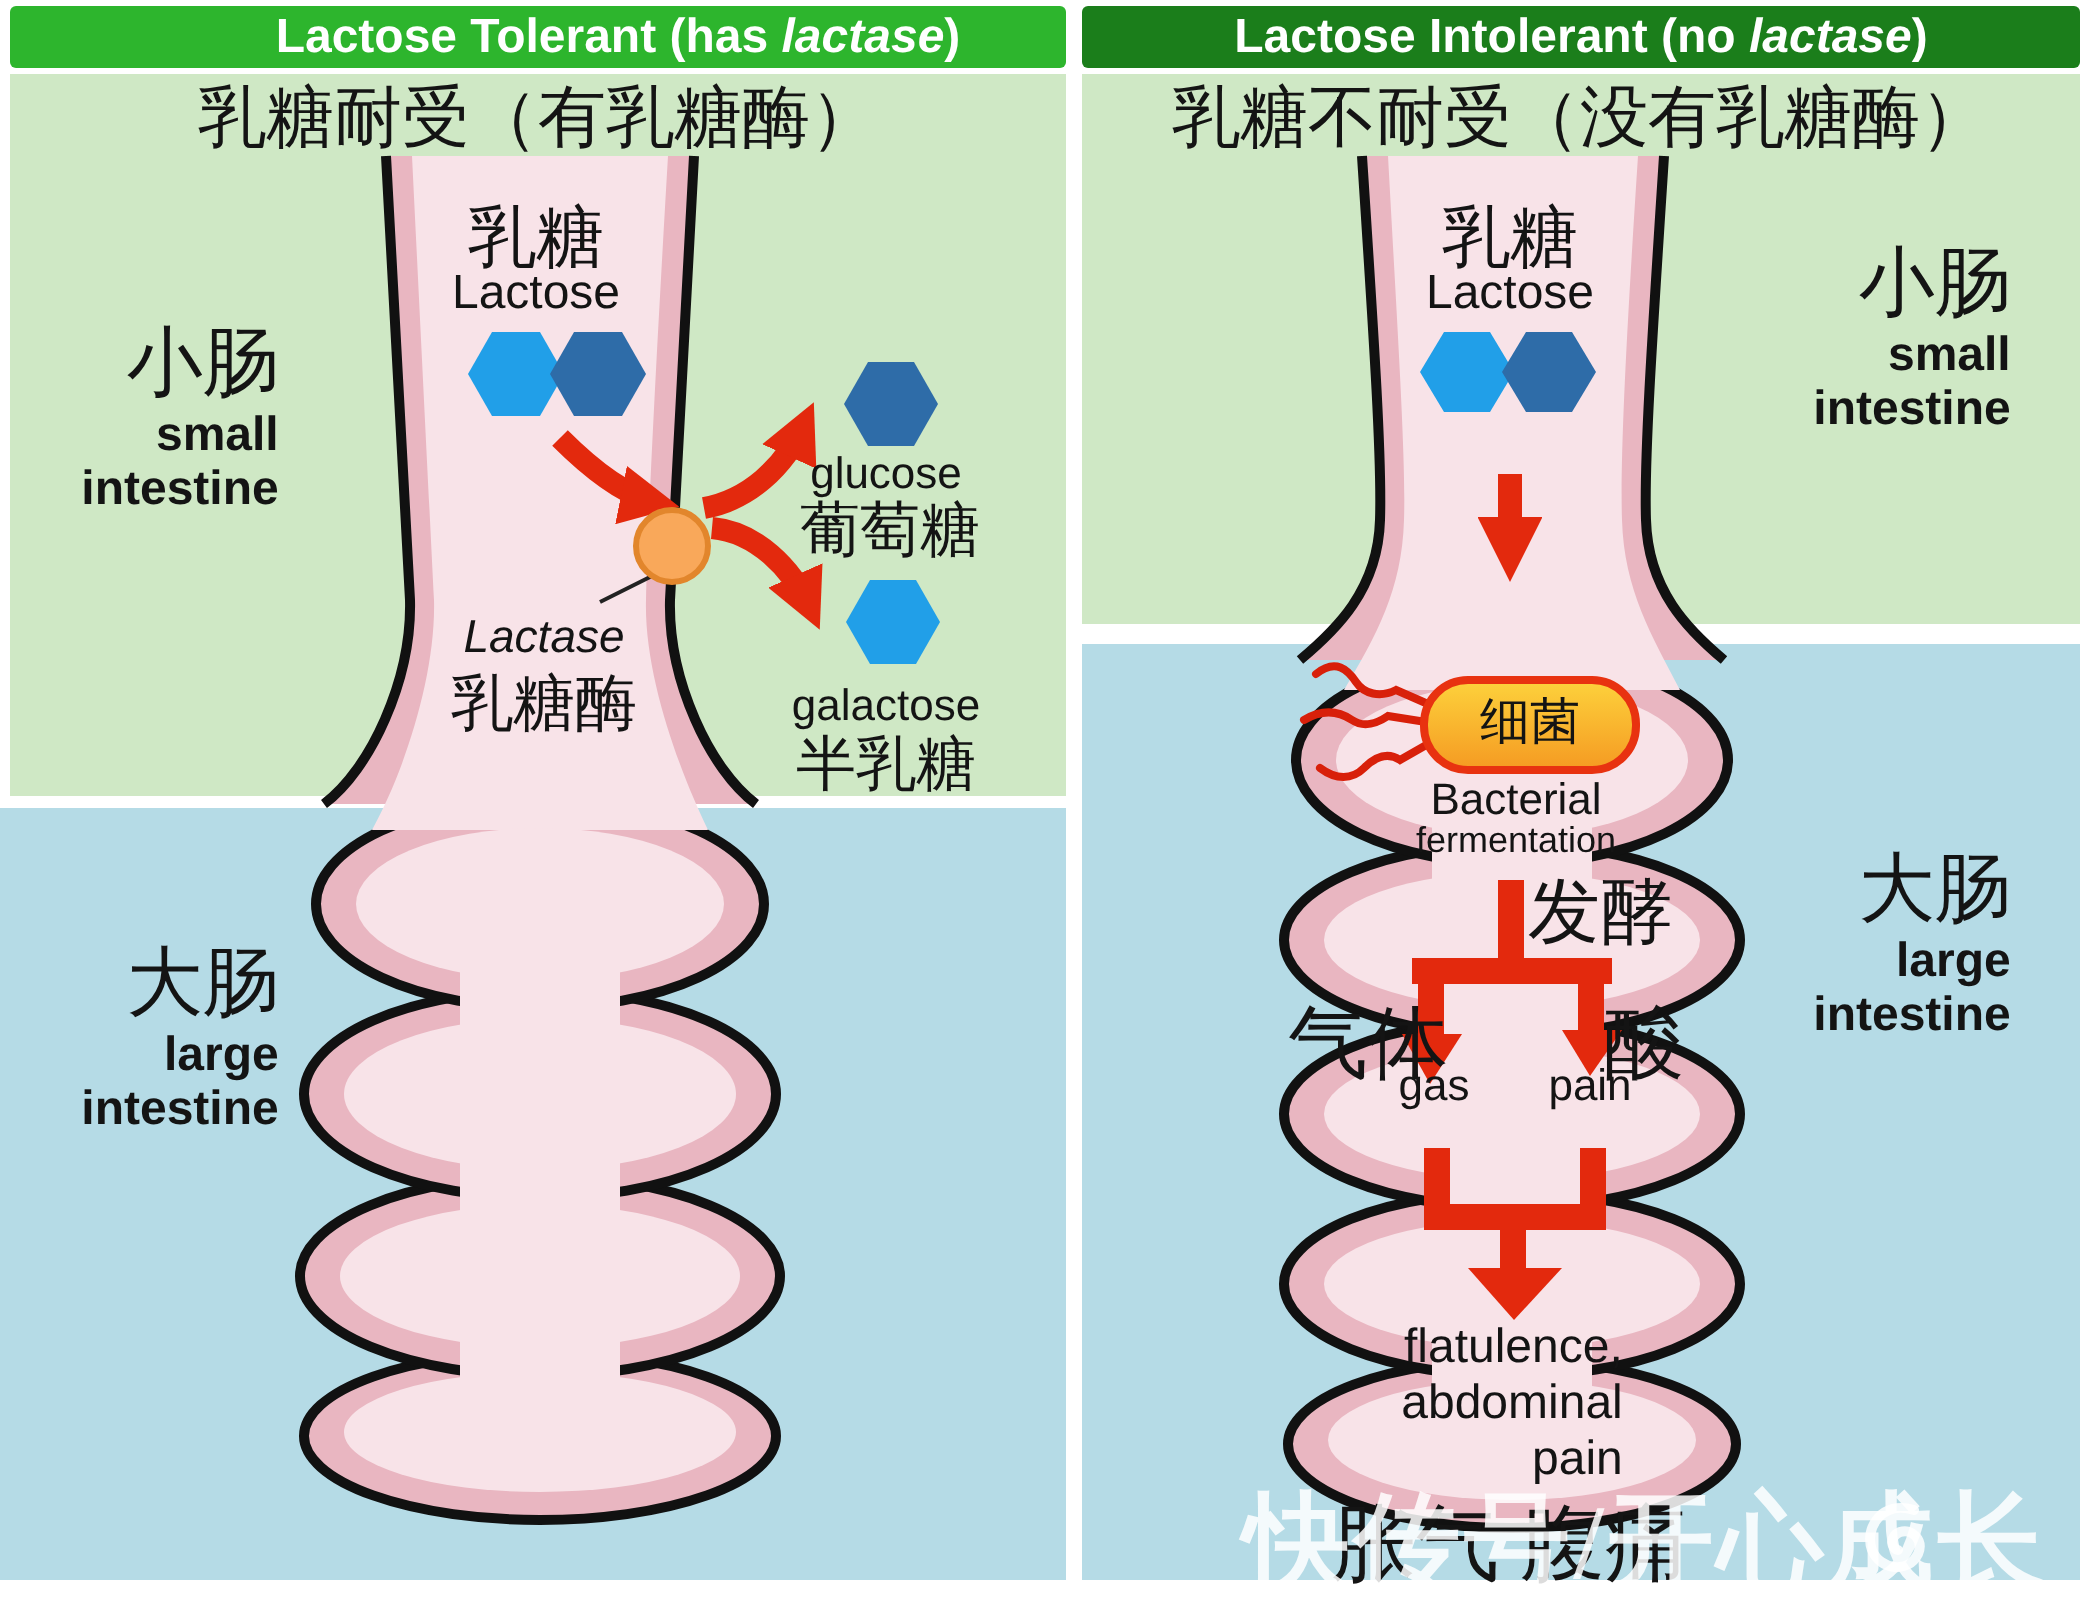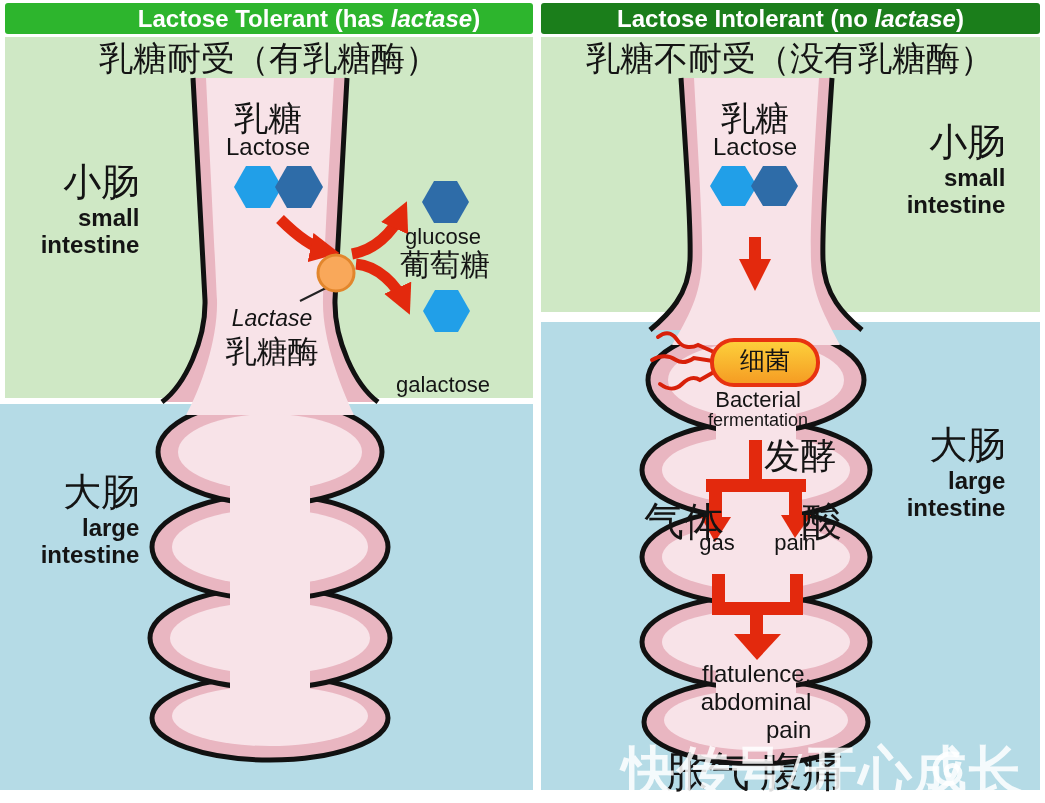--- a/index.html
+++ b/index.html
@@ -146,21 +146,22 @@
     <div class="enb" style="font-size:24px;line-height:27px;">large</div>
     <div class="enb" style="font-size:24px;line-height:27px;">intestine</div>
   </div>
 
   <div class="lbl ctr cjk txt" style="left:268px;top:96px;font-size:34px;">乳糖</div>
   <div class="lbl ctr en txt" style="left:268px;top:133px;font-size:24px;">Lactose</div>
   <div class="lbl ctr en it txt" style="left:272px;top:305px;font-size:23px;">Lactase</div>
   <div class="lbl ctr cjk txt" style="left:272px;top:331px;font-size:31px;">乳糖酶</div>
   <div class="lbl ctr en txt" style="left:443px;top:224px;font-size:22px;">glucose</div>
   <div class="lbl ctr cjk txt" style="left:445px;top:245px;font-size:30px;">葡萄糖</div>
-  <div class="lbl ctr en txt" style="left:443px;top:340px;font-size:22px;margin-top:32px;">galactose</div>
+  <div class="lbl ctr en txt" style="left:443px;top:340px;font-size:22px;">galactose</div>
+  <div class="lbl ctr cjk txt" style="left:443px;top:362px;font-size:30px;">半乳糖</div>
 
   <div class="lbl ctr txt" style="left:956px;top:120px;">
     <div class="cjk" style="font-size:38px;line-height:44px;">小肠</div>
     <div class="enb" style="font-size:24px;line-height:27px;">small</div>
     <div class="enb" style="font-size:24px;line-height:27px;">intestine</div>
   </div>
   <div class="lbl ctr txt" style="left:956px;top:423px;">
     <div class="cjk" style="font-size:38px;line-height:44px;">大肠</div>
     <div class="enb" style="font-size:24px;line-height:27px;">large</div>
     <div class="enb" style="font-size:24px;line-height:27px;">intestine</div>

